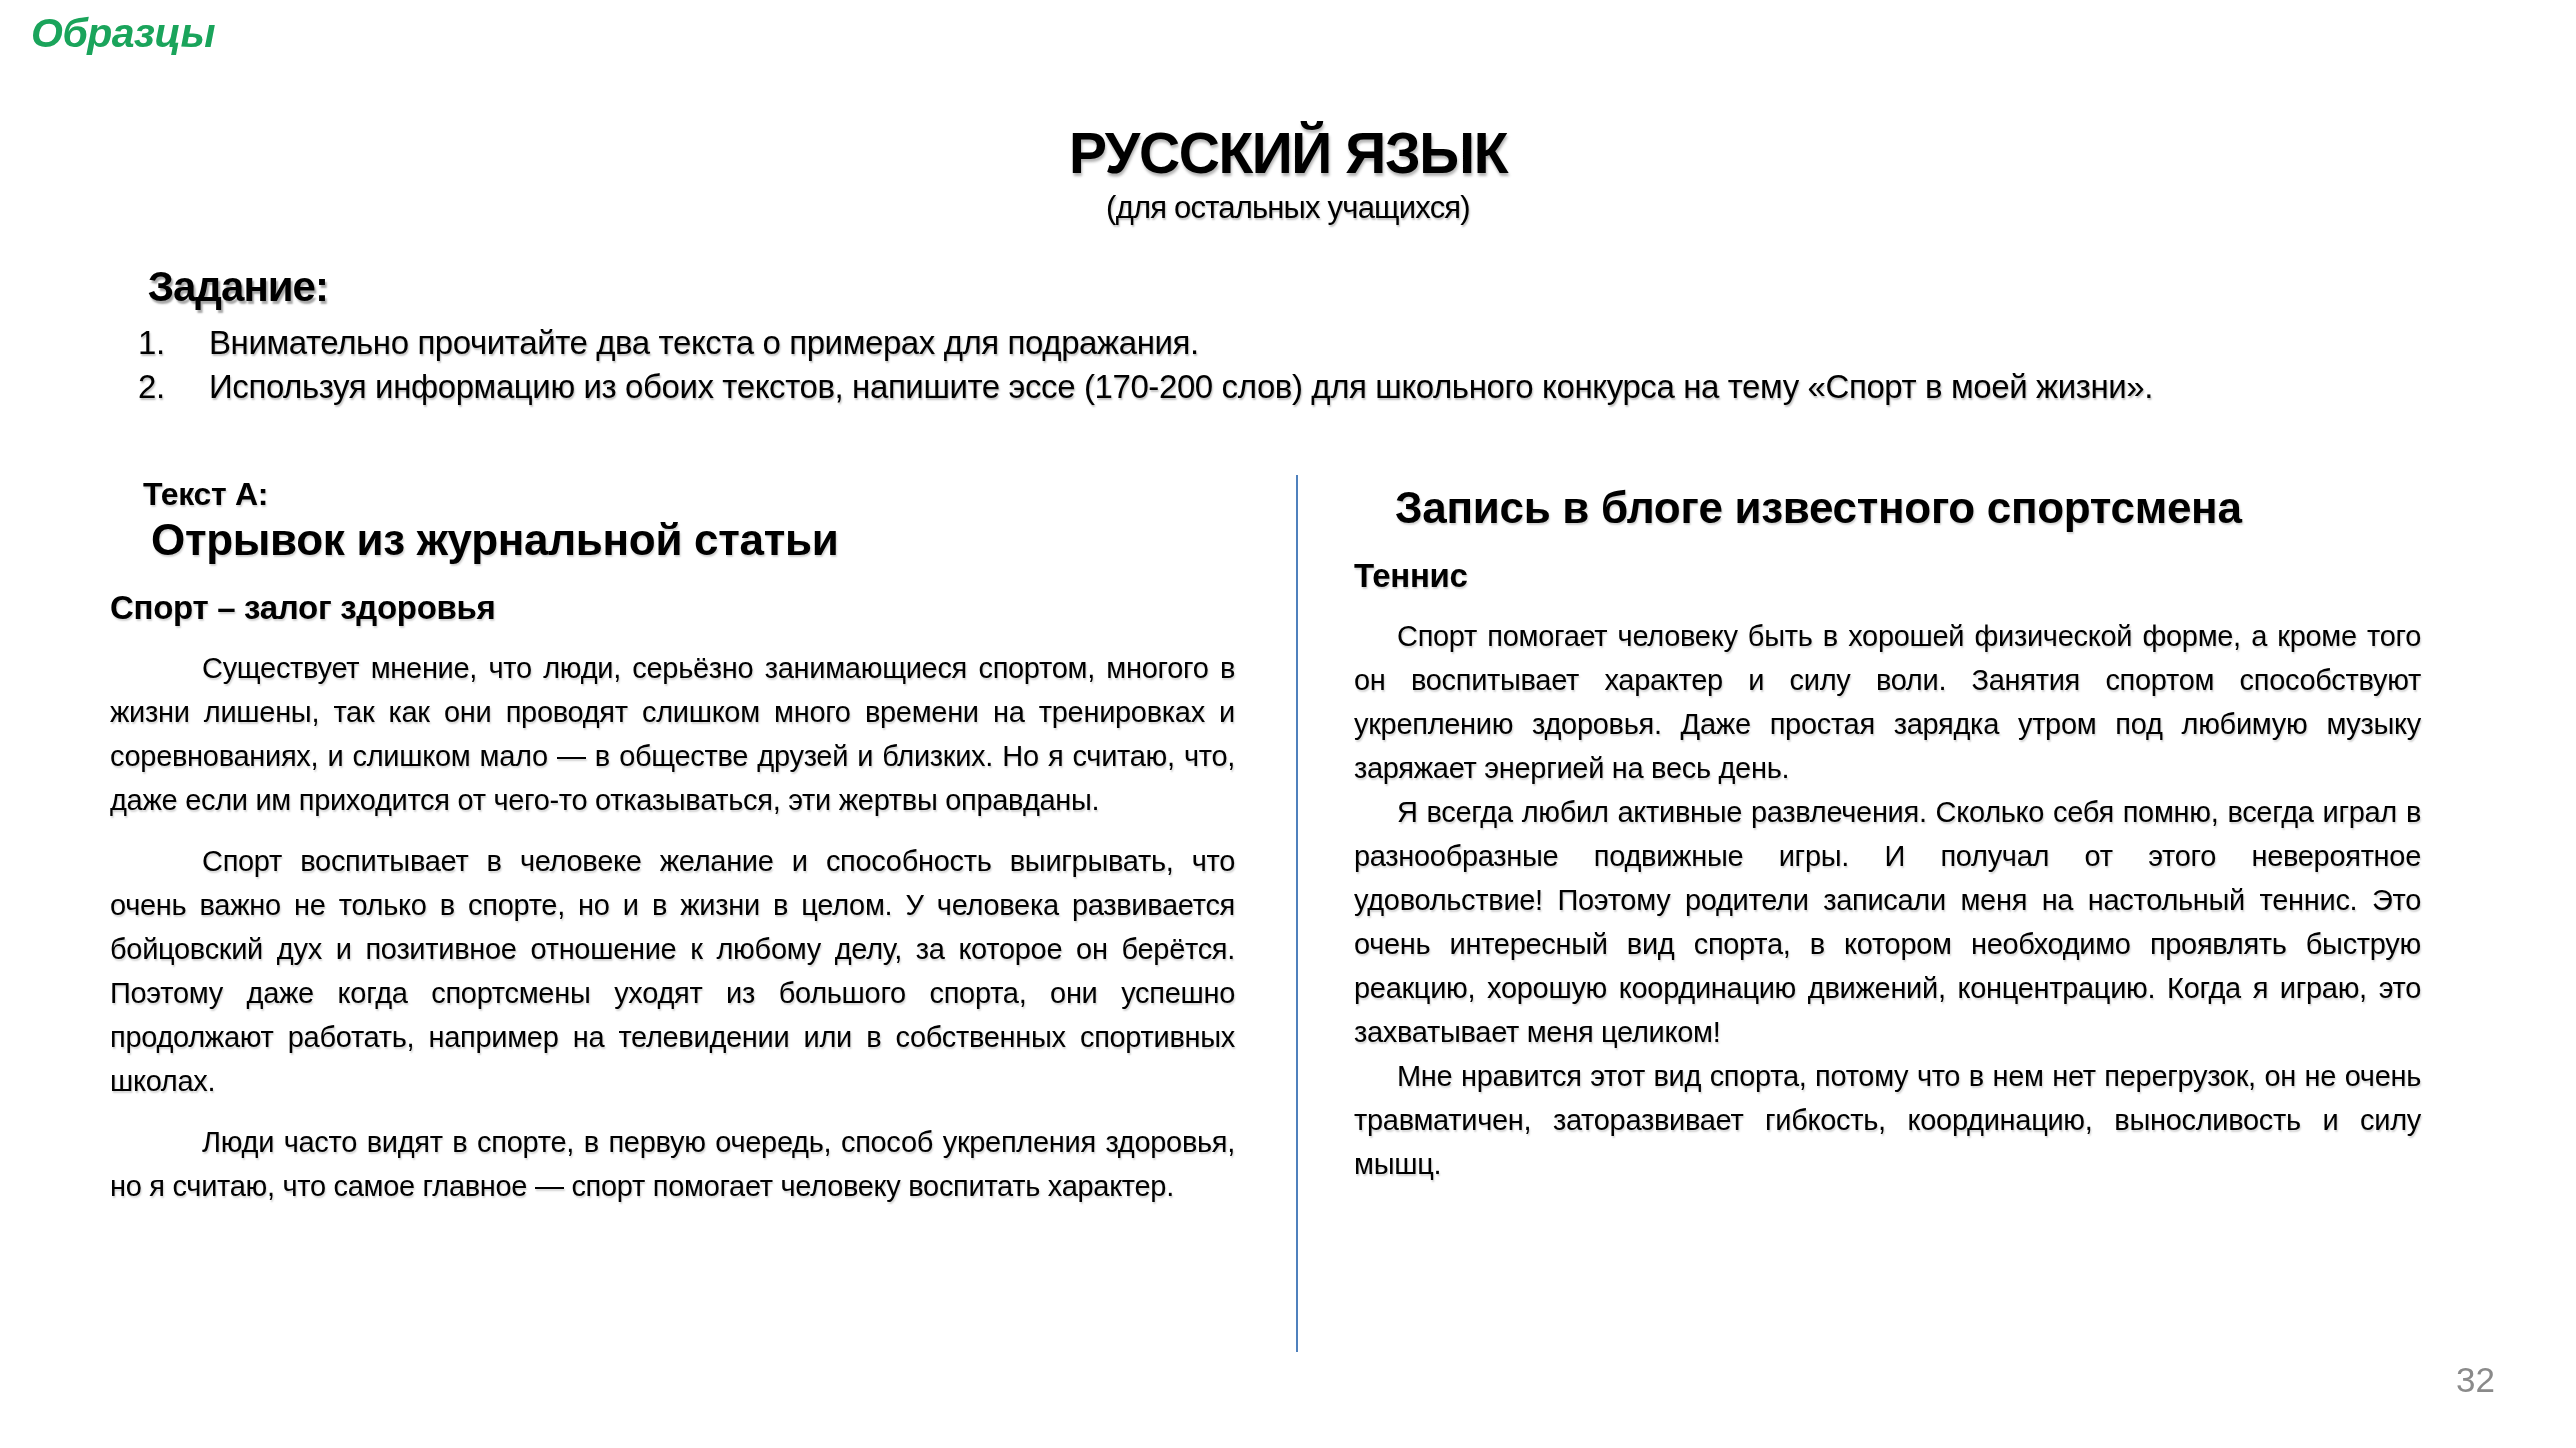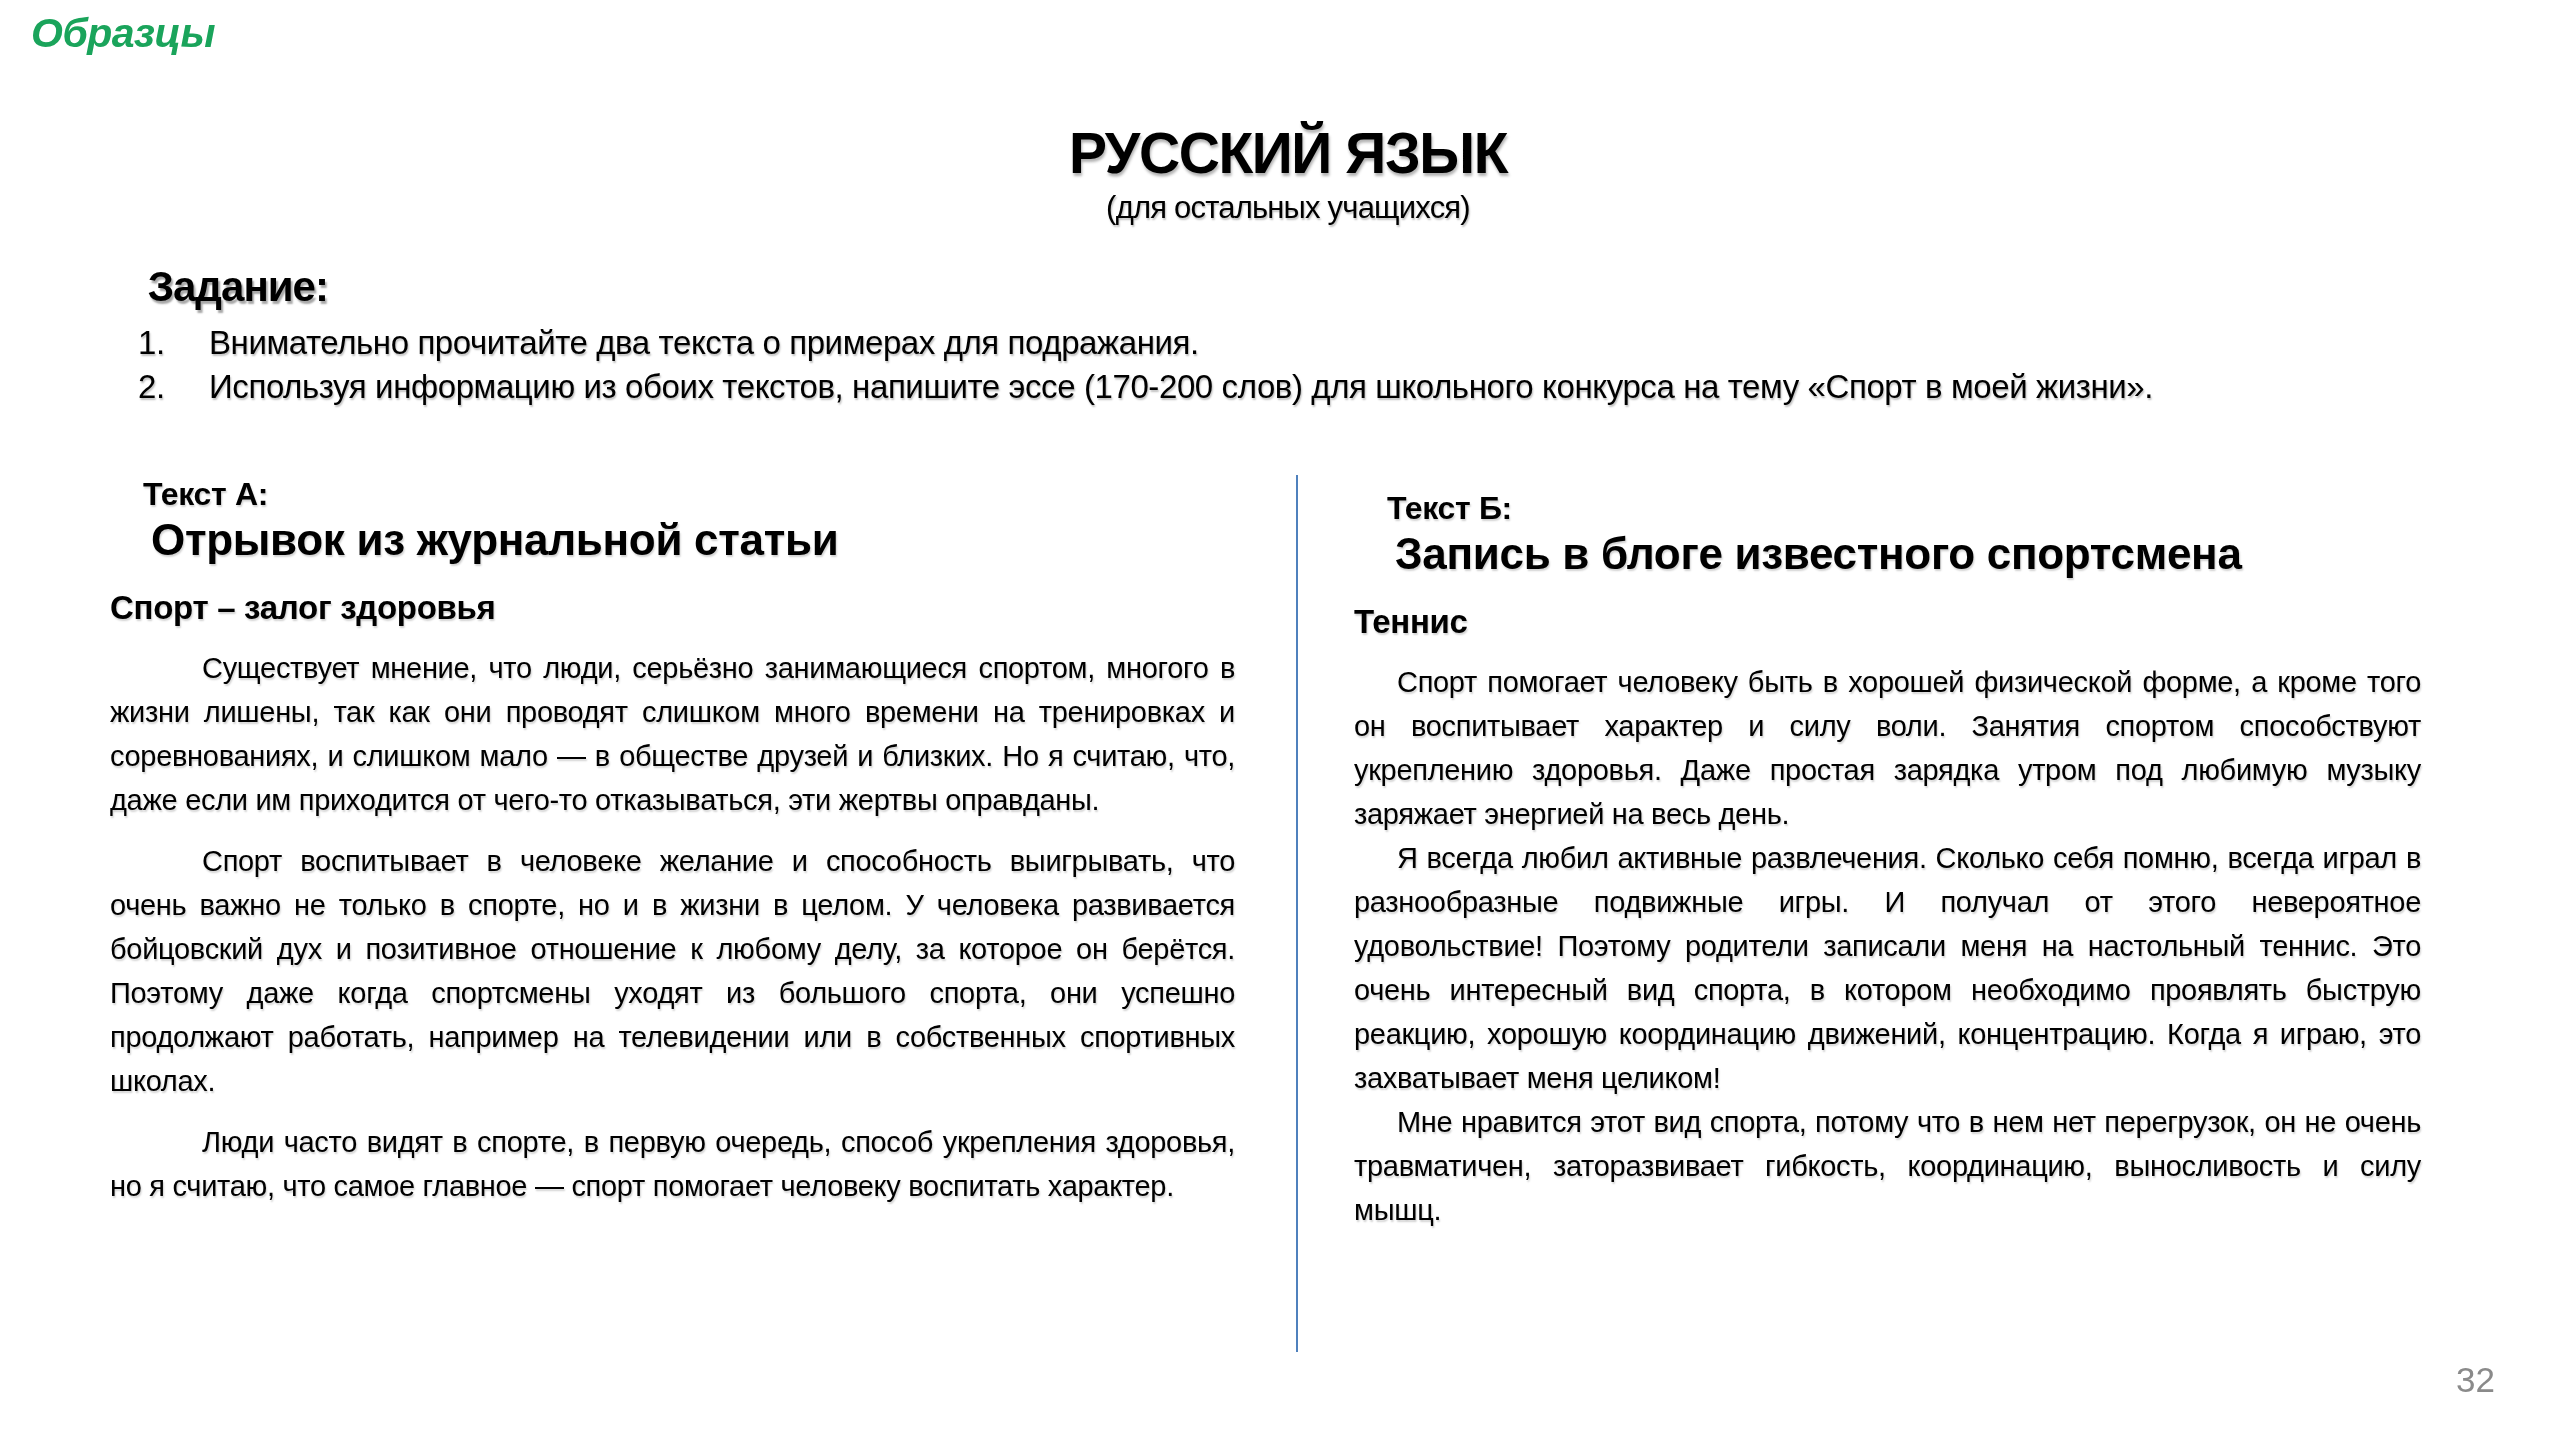--- a/index.html
+++ b/index.html
@@ -127,21 +127,20 @@
     <div class="col-source">Отрывок из журнальной статьи</div>
     <div class="col-title">Спорт – залог здоровья</div>
     <p>Существует мнение, что люди, серьёзно занимающиеся спортом, многого в жизни лишены, так как они проводят слишком много времени на тренировках и соревнованиях, и слишком мало — в обществе друзей и близких. Но я считаю, что, даже если им приходится от чего-то отказываться, эти жертвы оправданы.</p>
     <p>Спорт воспитывает в человеке желание и способность выигрывать, что очень важно не только в спорте, но и в жизни в целом. У человека развивается бойцовский дух и позитивное отношение к любому делу, за которое он берётся. Поэтому даже когда спортсмены уходят из большого спорта, они успешно продолжают работать, например на телевидении или в собственных спортивных школах.</p>
     <p>Люди часто видят в спорте, в первую очередь, способ укрепления здоровья, но я считаю, что самое главное — спорт помогает человеку воспитать характер.</p>
   </section>
 
   <div class="divider"></div>
 
   <section class="col col-b">
-    <div class="col-label">Текст Б:</div>
     <div class="col-source">Запись в блоге известного спортсмена</div>
     <div class="col-title">Теннис</div>
     <p>Спорт помогает человеку быть в хорошей физической форме, а кроме того он воспитывает характер и силу воли. Занятия спортом способствуют укреплению здоровья. Даже простая зарядка утром под любимую музыку заряжает энергией на весь день.</p>
     <p>Я всегда любил активные развлечения. Сколько себя помню, всегда играл в разнообразные подвижные игры. И получал от этого невероятное удовольствие! Поэтому родители записали меня на настольный теннис. Это очень интересный вид спорта, в котором необходимо проявлять быструю реакцию, хорошую координацию движений, концентрацию. Когда я играю, это захватывает меня целиком!</p>
     <p>Мне нравится этот вид спорта, потому что в нем нет перегрузок, он не очень травматичен, заторазвивает гибкость, координацию, выносливость и силу мышц.</p>
   </section>
 
   <div class="page-number">32</div>
 
 </div>

